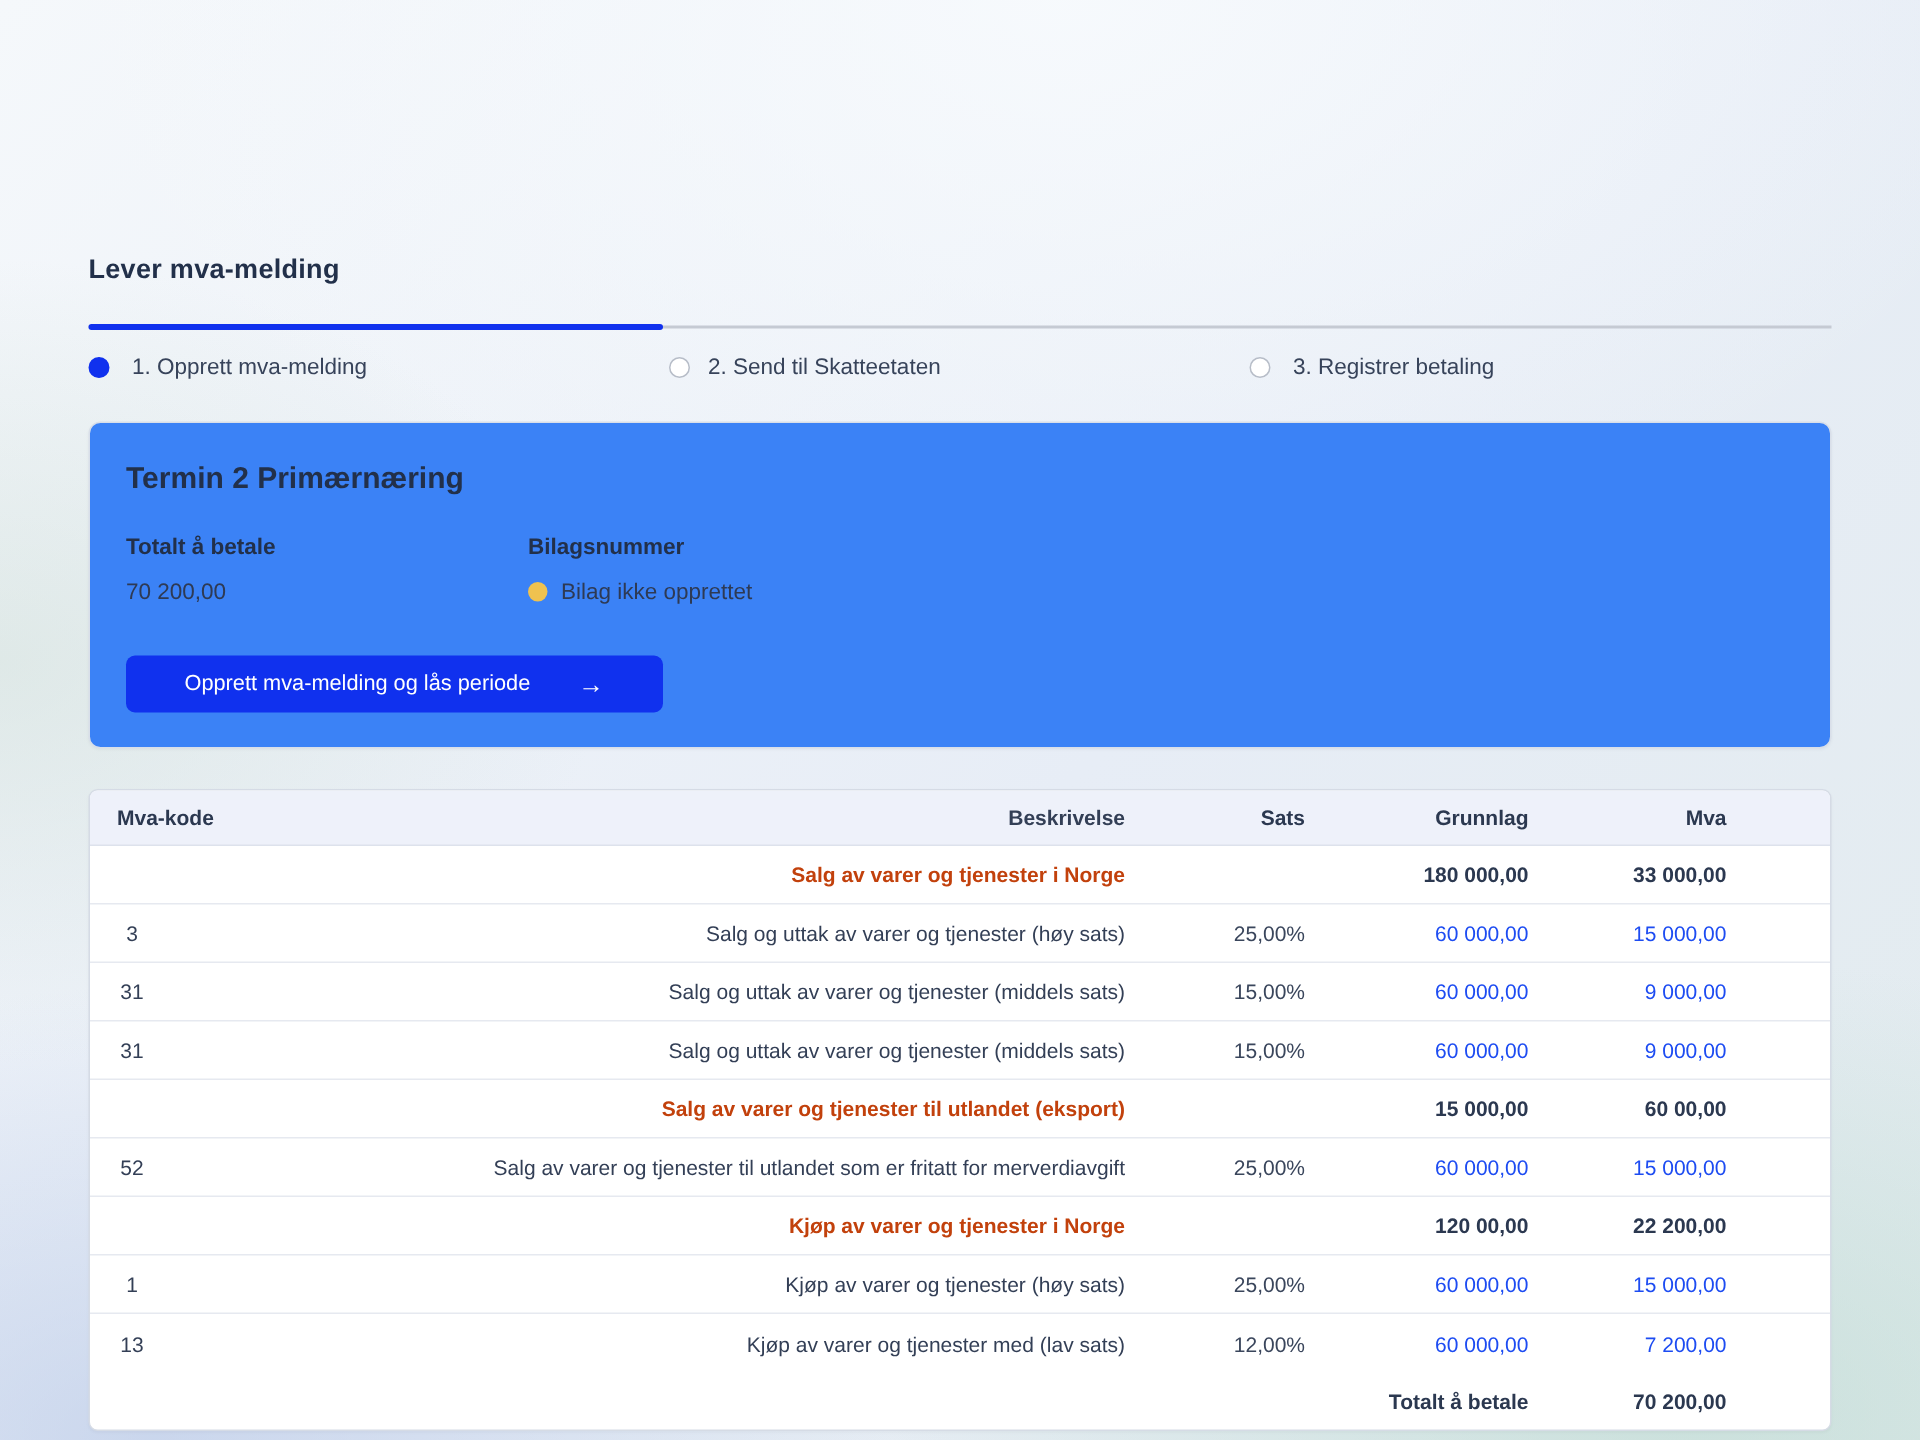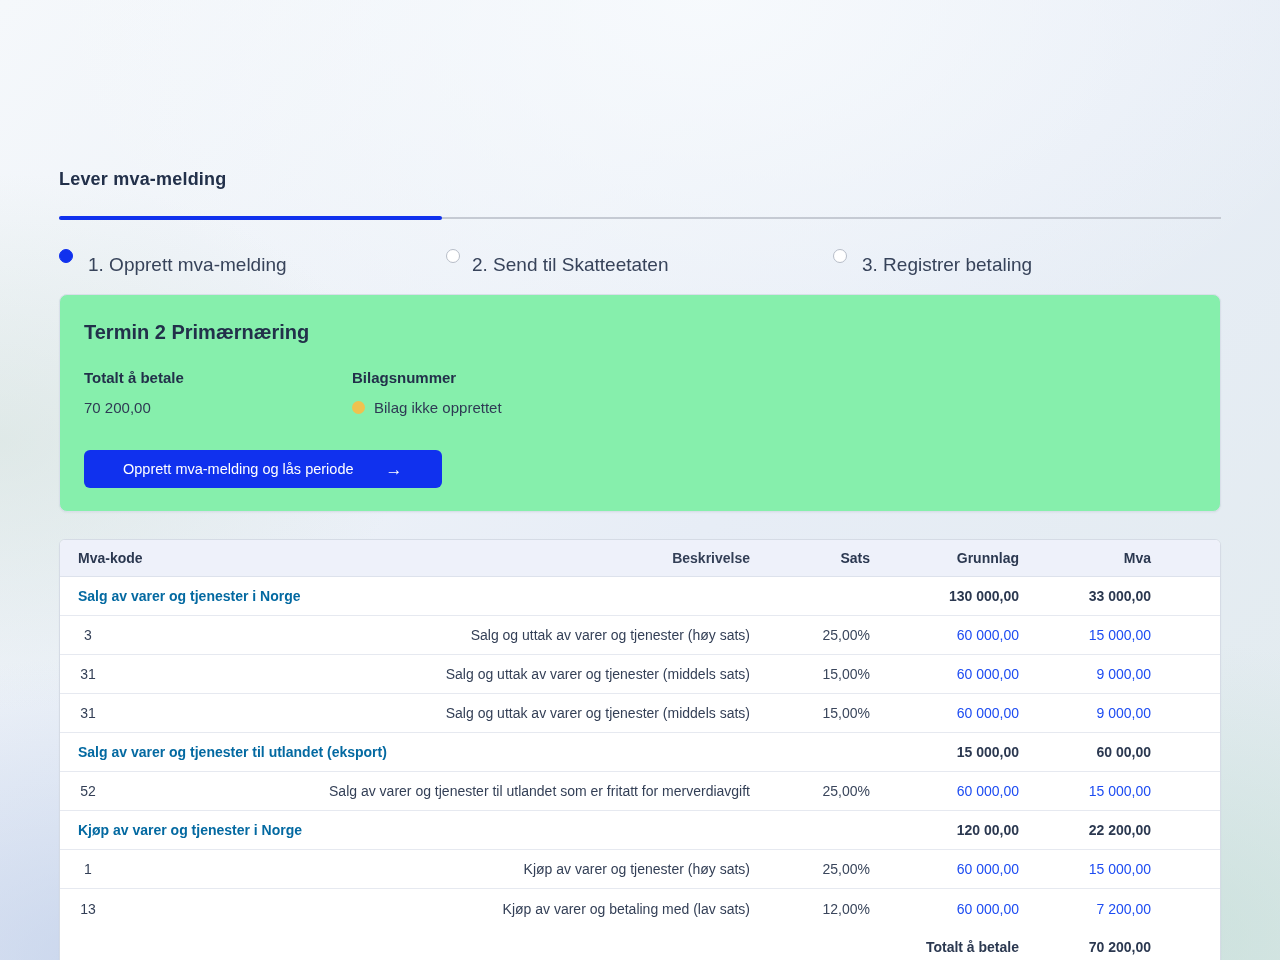--- a/index.html
+++ b/index.html
@@ -32,25 +32,25 @@
   .steps { position: relative; height: 34px; }
   .step { position: absolute; top: 17px; display: flex; align-items: center; gap: 15px; cursor: default; }
   .step-1 { left: 0; }
   .step-2 { left: 387px; gap: 12px; }
   .step-3 { left: 774px; }
   .step-dot {
     width: 14px; height: 14px; border-radius: 50%;
     background: #ffffff; border: 1px solid #b7bdc8; flex: 0 0 auto;
   }
   .step.active .step-dot { background: var(--accent, #1031ee); border-color: var(--accent, #1031ee); }
-  .step-label { font-size: 19px; color: #37435a; margin-top: 18px; }
+  .step-label { font-size: 15px; color: #37435a; }
 
   
   .card {
-    margin-top: 41px; background: #86efac; border: 1px solid #d9dfe9;
+    margin-top: 28px; background: #3b82f6; border: 1px solid #d9dfe9;
     border-radius: 8px; padding: 26px 24px 28px 24px; height: 218px;
     box-shadow: 0 1px 2px rgba(16,24,40,0.04);
   }
   .card-title { font-size: 20px; font-weight: bold; color: #22304a; }
   .card-fields { display: flex; margin-top: 25px; }
   .field { width: 268px; }
   .field-label { font-size: 15px; font-weight: bold; color: #22304a; }
   .field-value { margin-top: 13px; font-size: 15px; color: #2e3a54; }
   .status-line { display: flex; align-items: center; gap: 9px; }
   .status-dot {
@@ -77,21 +77,21 @@
     border-bottom: 1px solid #e6e9f0; font-size: 14px;
   }
   .trow.thead { height: 37px; background: #eef1fa; border-bottom: 1px solid #dde2ec; font-weight: bold; color: #2b3850; }
   .trow:last-child { border-bottom: none; }
   .cell { white-space: nowrap; }
   .cell.code { text-align: center; color: #333f56; }
   .cell.code-head { text-align: left; padding-left: 18px; overflow: visible; }
   .cell.desc { padding-left: 56px; color: #333f56; text-align: right; }
   .cell.num { text-align: right; }
   .cell.rate { color: #3a465c; }
-  .section .cell.desc-span { grid-column: 1 / 3; padding-left: 18px; font-weight: bold; color: #0369a1; }
+  .section .cell.desc-span { grid-column: 1 / 3; padding-left: 18px; font-weight: bold; color: #c2410c; text-align: right; }
   .section .cell.num, .tfoot-label, .tfoot-value { font-weight: bold; color: #2b3850; }
   a.val-link { color: var(--link, #1d4cf2); text-decoration: none; cursor: pointer; }
   .trow.tfoot { height: 38px; }
 </style>
 </head>
 <body>
 
 <div class="page">
 
   <h1 class="page-title">Lever mva-melding</h1>
@@ -144,21 +144,21 @@
       <div class="cell num">Sats</div>
       <div class="cell num">Grunnlag</div>
       <div class="cell num">Mva</div>
       <div class="cell"></div>
     </div>
 
     <div>
         <div class="trow section">
           <div class="cell desc-span">Salg av varer og tjenester i Norge</div>
           <div class="cell num rate"></div>
-          <div class="cell num">130 000,00</div>
+          <div class="cell num">180 000,00</div>
           <div class="cell num">33 000,00</div>
           <div class="cell "></div>
         </div>
         <div class="trow data">
           <div class="cell code">3</div>
           <div class="cell desc">Salg og uttak av varer og tjenester (høy sats)</div>
           <div class="cell num rate">25,00%</div>
           <div class="cell num"><a class="val-link">60 000,00</a></div>
           <div class="cell num"><a class="val-link">15 000,00</a></div>
           <div class="cell "></div>
@@ -204,21 +204,21 @@
         <div class="trow data">
           <div class="cell code">1</div>
           <div class="cell desc">Kjøp av varer og tjenester (høy sats)</div>
           <div class="cell num rate">25,00%</div>
           <div class="cell num"><a class="val-link">60 000,00</a></div>
           <div class="cell num"><a class="val-link">15 000,00</a></div>
           <div class="cell "></div>
         </div>
         <div class="trow data">
           <div class="cell code">13</div>
-          <div class="cell desc">Kjøp av varer og betaling med (lav sats)</div>
+          <div class="cell desc">Kjøp av varer og tjenester med (lav sats)</div>
           <div class="cell num rate">12,00%</div>
           <div class="cell num"><a class="val-link">60 000,00</a></div>
           <div class="cell num"><a class="val-link">7 200,00</a></div>
           <div class="cell "></div>
         </div>
       </div>
 
     <div class="trow tfoot">
       <div class="cell"></div>
       <div class="cell"></div>

